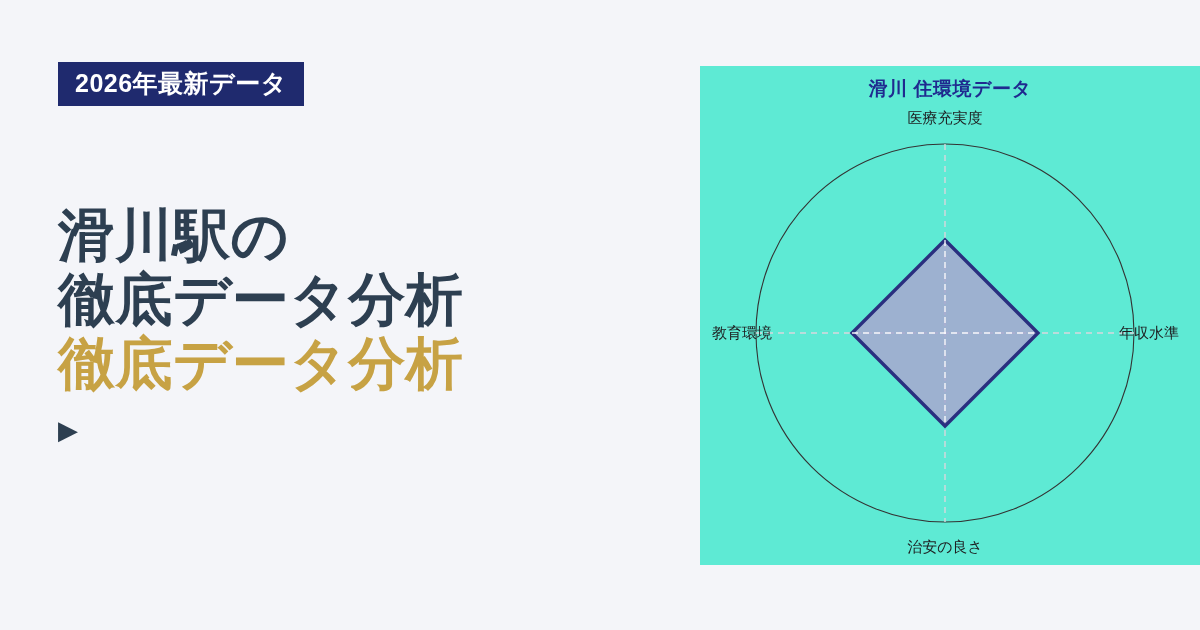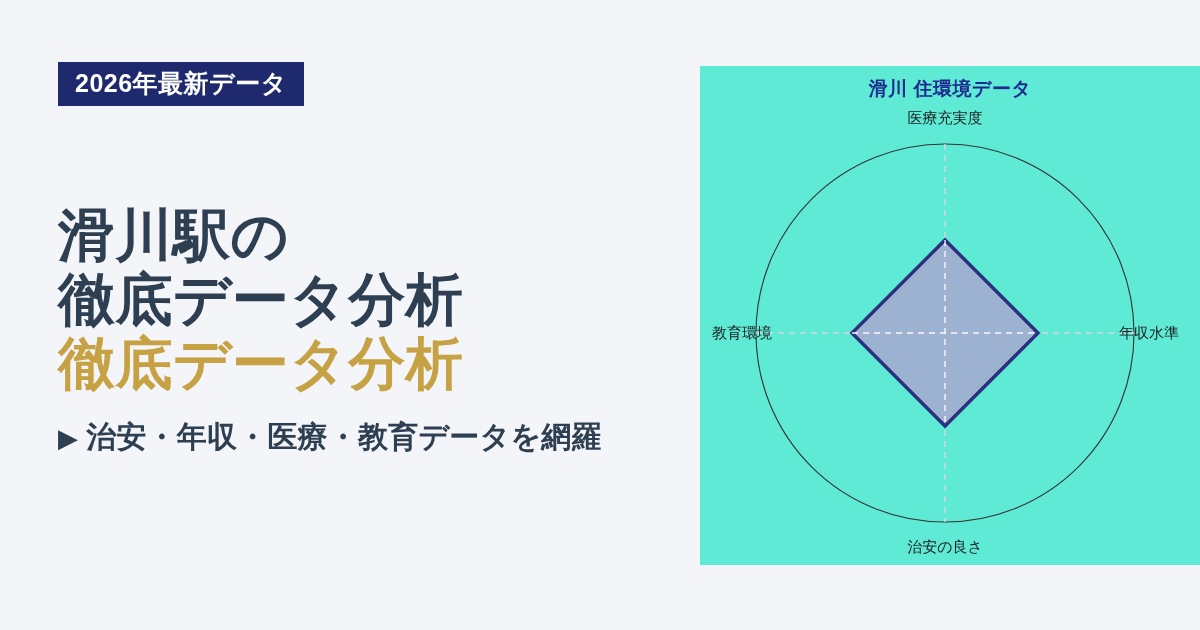--- a/index.html
+++ b/index.html
@@ -108,21 +108,20 @@
   <div id="badge">2026年最新データ</div>
 
   <div id="headline">
     <span class="headline-line headline-dark">滑川駅の</span>
     <span class="headline-line headline-dark">徹底データ分析</span>
     <span class="headline-line headline-gold">徹底データ分析</span>
   </div>
 
   <div id="subtitle">
     <span class="tri">▶</span>
-    <span>治安・年収・医療・教育データを網羅</span>
   </div>
 
 </div>
 
 <div id="chart-panel">
 
   <div id="chart-title">滑川 住環境データ</div>
 
   <svg id="radar-svg" width="500" height="499" viewBox="0 0 500 499">
 

